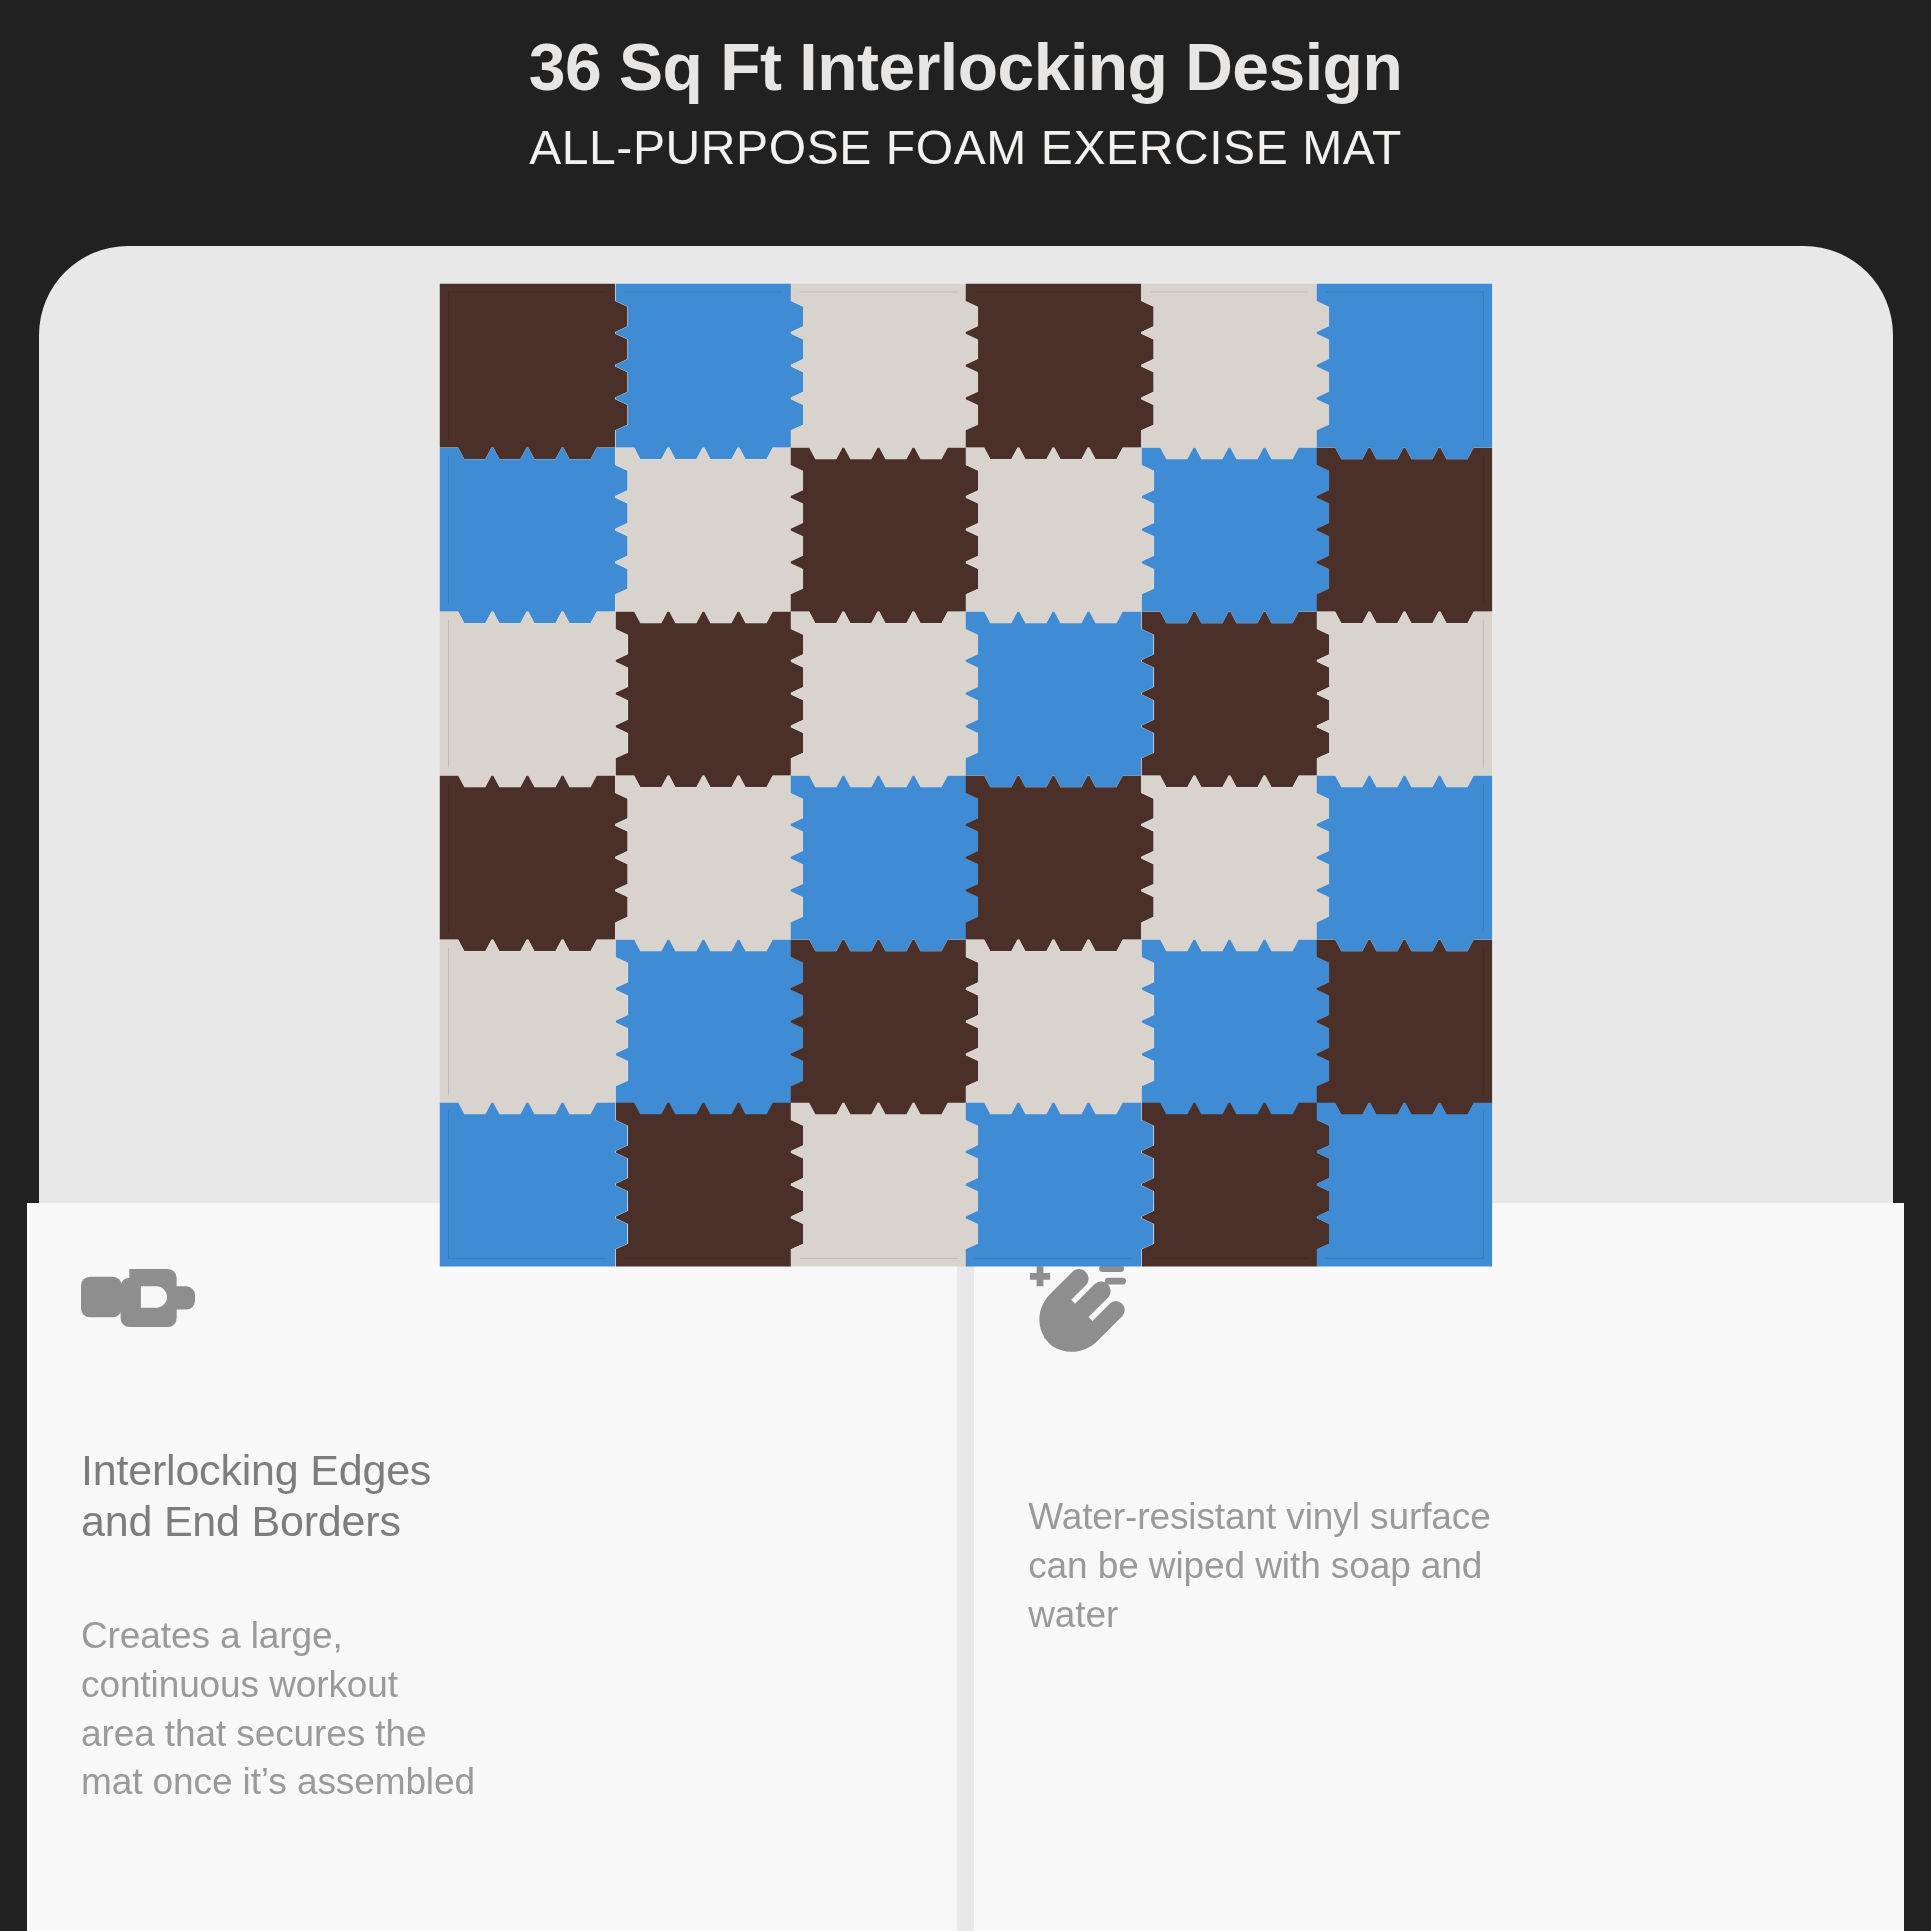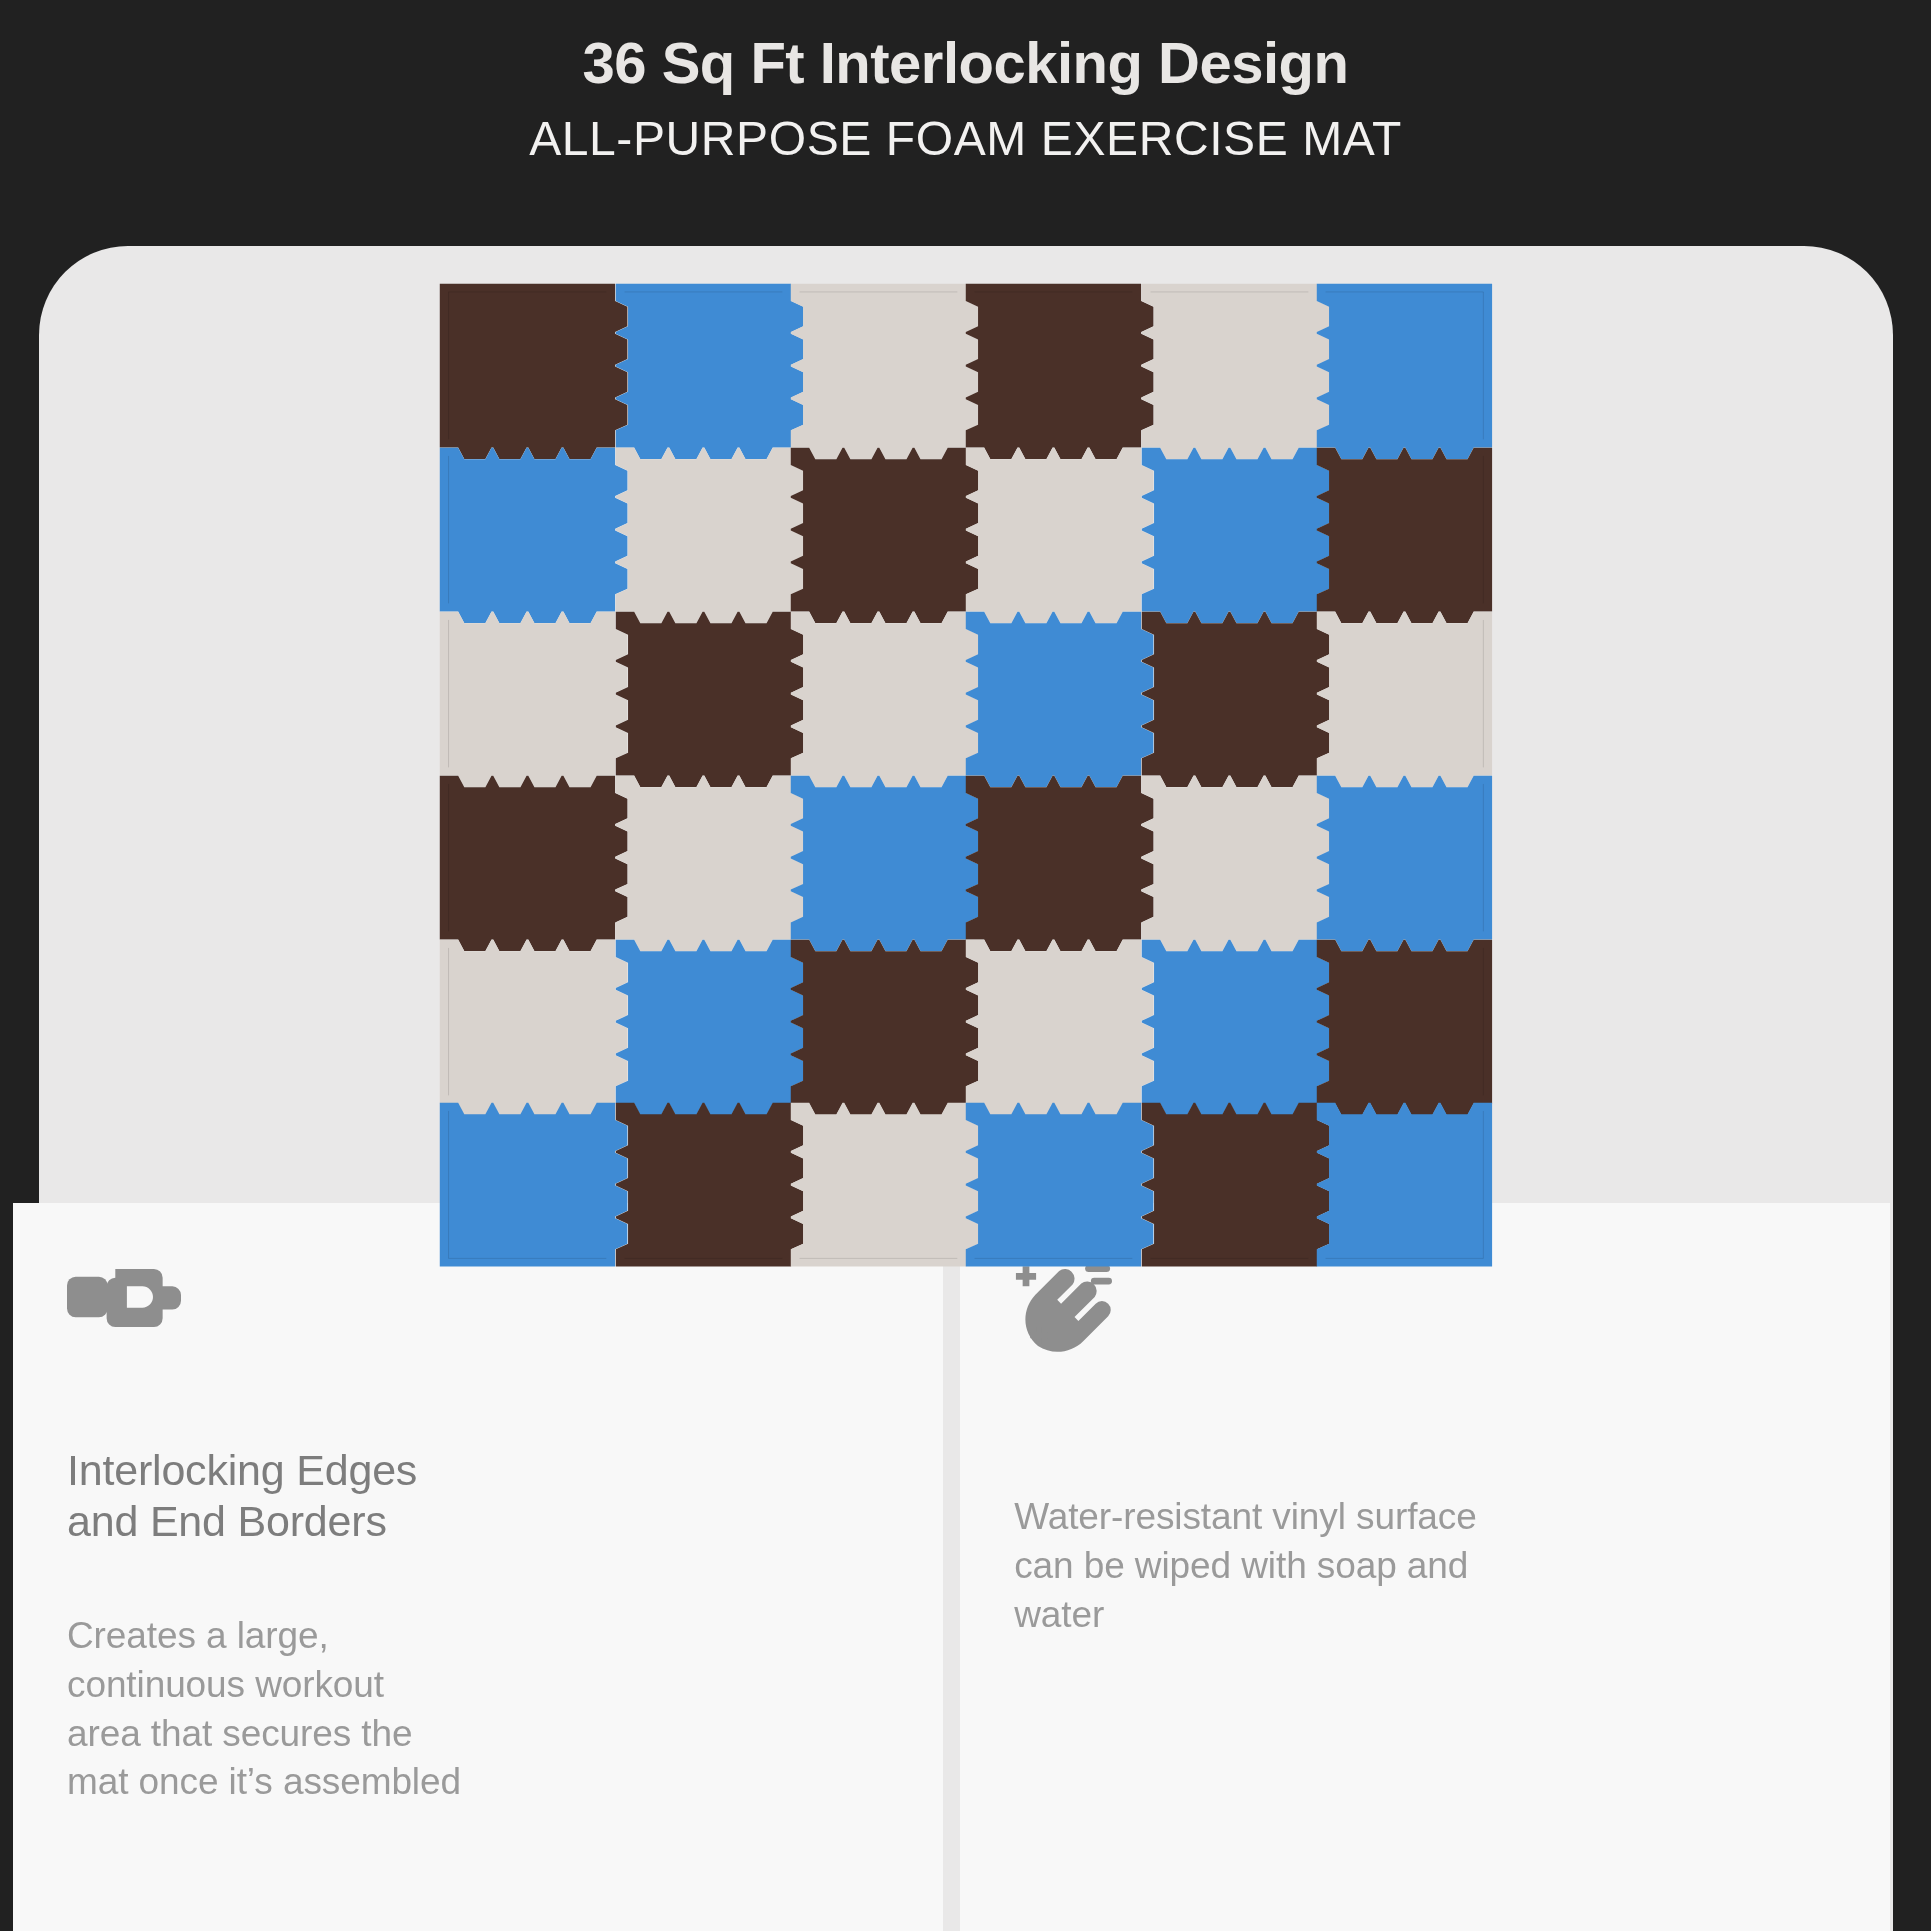--- a/index.html
+++ b/index.html
@@ -11,21 +11,21 @@
   }
   #root { position: relative; width: 1931px; height: 1931px; background: #212121; }
 
   
   .header {
     position: absolute; left: 0; top: 0; width: 1931px; height: 249px;
     display: flex; flex-direction: column; align-items: center; justify-content: flex-start;
     padding-top: 33px;
   }
   .header-title {
-    font-size: 58px; font-weight: bold; color: #e8e6e4;
+    font-size: 66px; font-weight: bold; color: #e8e6e4;
     letter-spacing: -0.5px; line-height: 1.05; white-space: nowrap;
   }
   .header-sub {
     margin-top: 17.4px;
     font-size: 48px; font-weight: 400; color: #f2f1f0;
     letter-spacing: 0.6px; white-space: nowrap;
   }
 
   
   .panel {
@@ -44,21 +44,21 @@
     position: absolute; inset: 0;
     display: grid;
     grid-template-columns: repeat(6, 1fr);
     grid-template-rows: repeat(6, 1fr);
   }
   .tile { position: relative; }
   .tile svg { display: block; width: 100%; height: 100%; }
 
   
   .cards {
-    position: absolute; left: 13px; top: 1203px;
+    position: absolute; left: 27px; top: 1203px;
     width: 1877px; height: 728px;
     display: flex; gap: 17.4px;
   }
   .card {
     flex: 1 1 0; background: #f8f8f8;
     padding: 60px 54px 0 54px;
     display: flex; flex-direction: column;
   }
   .card-icon { height: 89px; margin-bottom: 93px; display: flex; align-items: flex-start; }
   .card-icon svg { display: block; }

